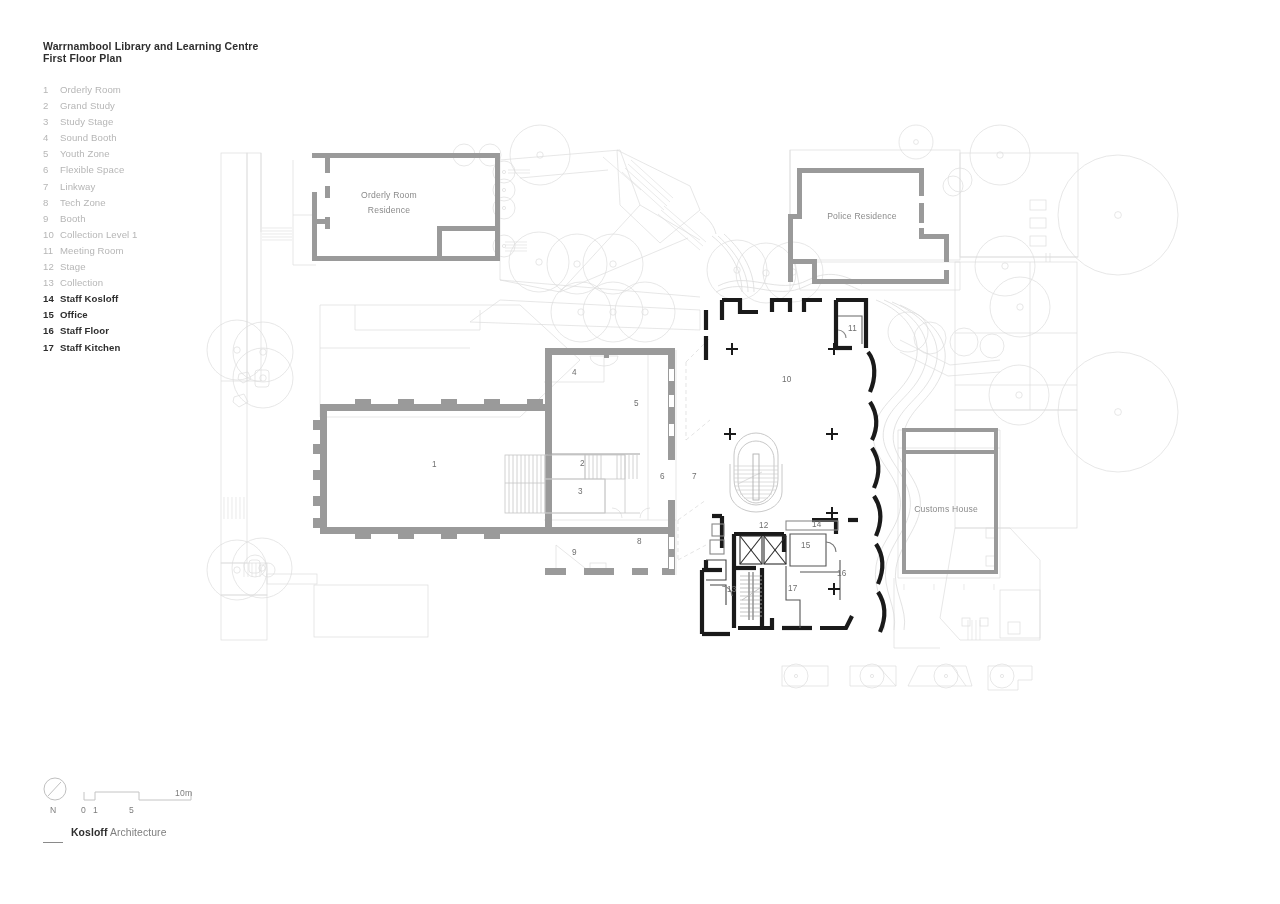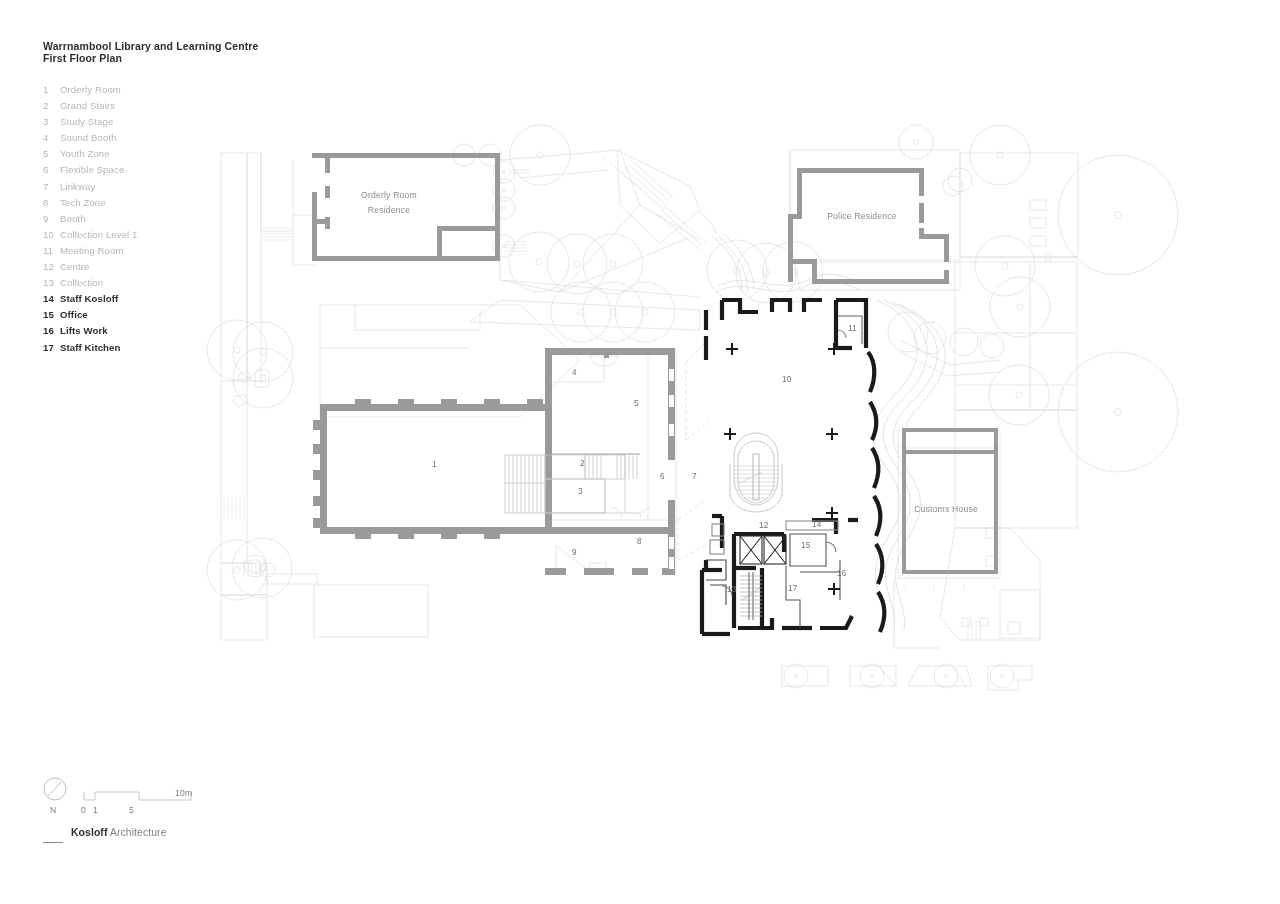--- a/index.html
+++ b/index.html
@@ -135,21 +135,21 @@
   <div class="title-line">First Floor Plan</div>
 </div>
 
 <div id="legend">
     <div class="legend-row">
       <span class="legend-num">1</span>
       <span class="legend-label">Orderly Room</span>
     </div>
     <div class="legend-row">
       <span class="legend-num">2</span>
-      <span class="legend-label">Grand Stairs</span>
+      <span class="legend-label">Grand Study</span>
     </div>
     <div class="legend-row">
       <span class="legend-num">3</span>
       <span class="legend-label">Study Stage</span>
     </div>
     <div class="legend-row">
       <span class="legend-num">4</span>
       <span class="legend-label">Sound Booth</span>
     </div>
     <div class="legend-row">
@@ -175,37 +175,37 @@
     <div class="legend-row">
       <span class="legend-num">10</span>
       <span class="legend-label">Collection Level 1</span>
     </div>
     <div class="legend-row">
       <span class="legend-num">11</span>
       <span class="legend-label">Meeting Room</span>
     </div>
     <div class="legend-row">
       <span class="legend-num">12</span>
-      <span class="legend-label">Centre</span>
+      <span class="legend-label">Stage</span>
     </div>
     <div class="legend-row">
       <span class="legend-num">13</span>
       <span class="legend-label">Collection</span>
     </div>
     <div class="legend-row emph">
       <span class="legend-num">14</span>
       <span class="legend-label">Staff Kosloff</span>
     </div>
     <div class="legend-row emph">
       <span class="legend-num">15</span>
       <span class="legend-label">Office</span>
     </div>
     <div class="legend-row emph">
       <span class="legend-num">16</span>
-      <span class="legend-label">Lifts Work</span>
+      <span class="legend-label">Staff Floor</span>
     </div>
     <div class="legend-row emph">
       <span class="legend-num">17</span>
       <span class="legend-label">Staff Kitchen</span>
     </div>
   </div>
 
 <div id="plan-canvas">
 <svg width="1280" height="904" viewBox="0 0 1280 904" xmlns="http://www.w3.org/2000/svg">
   <defs>

